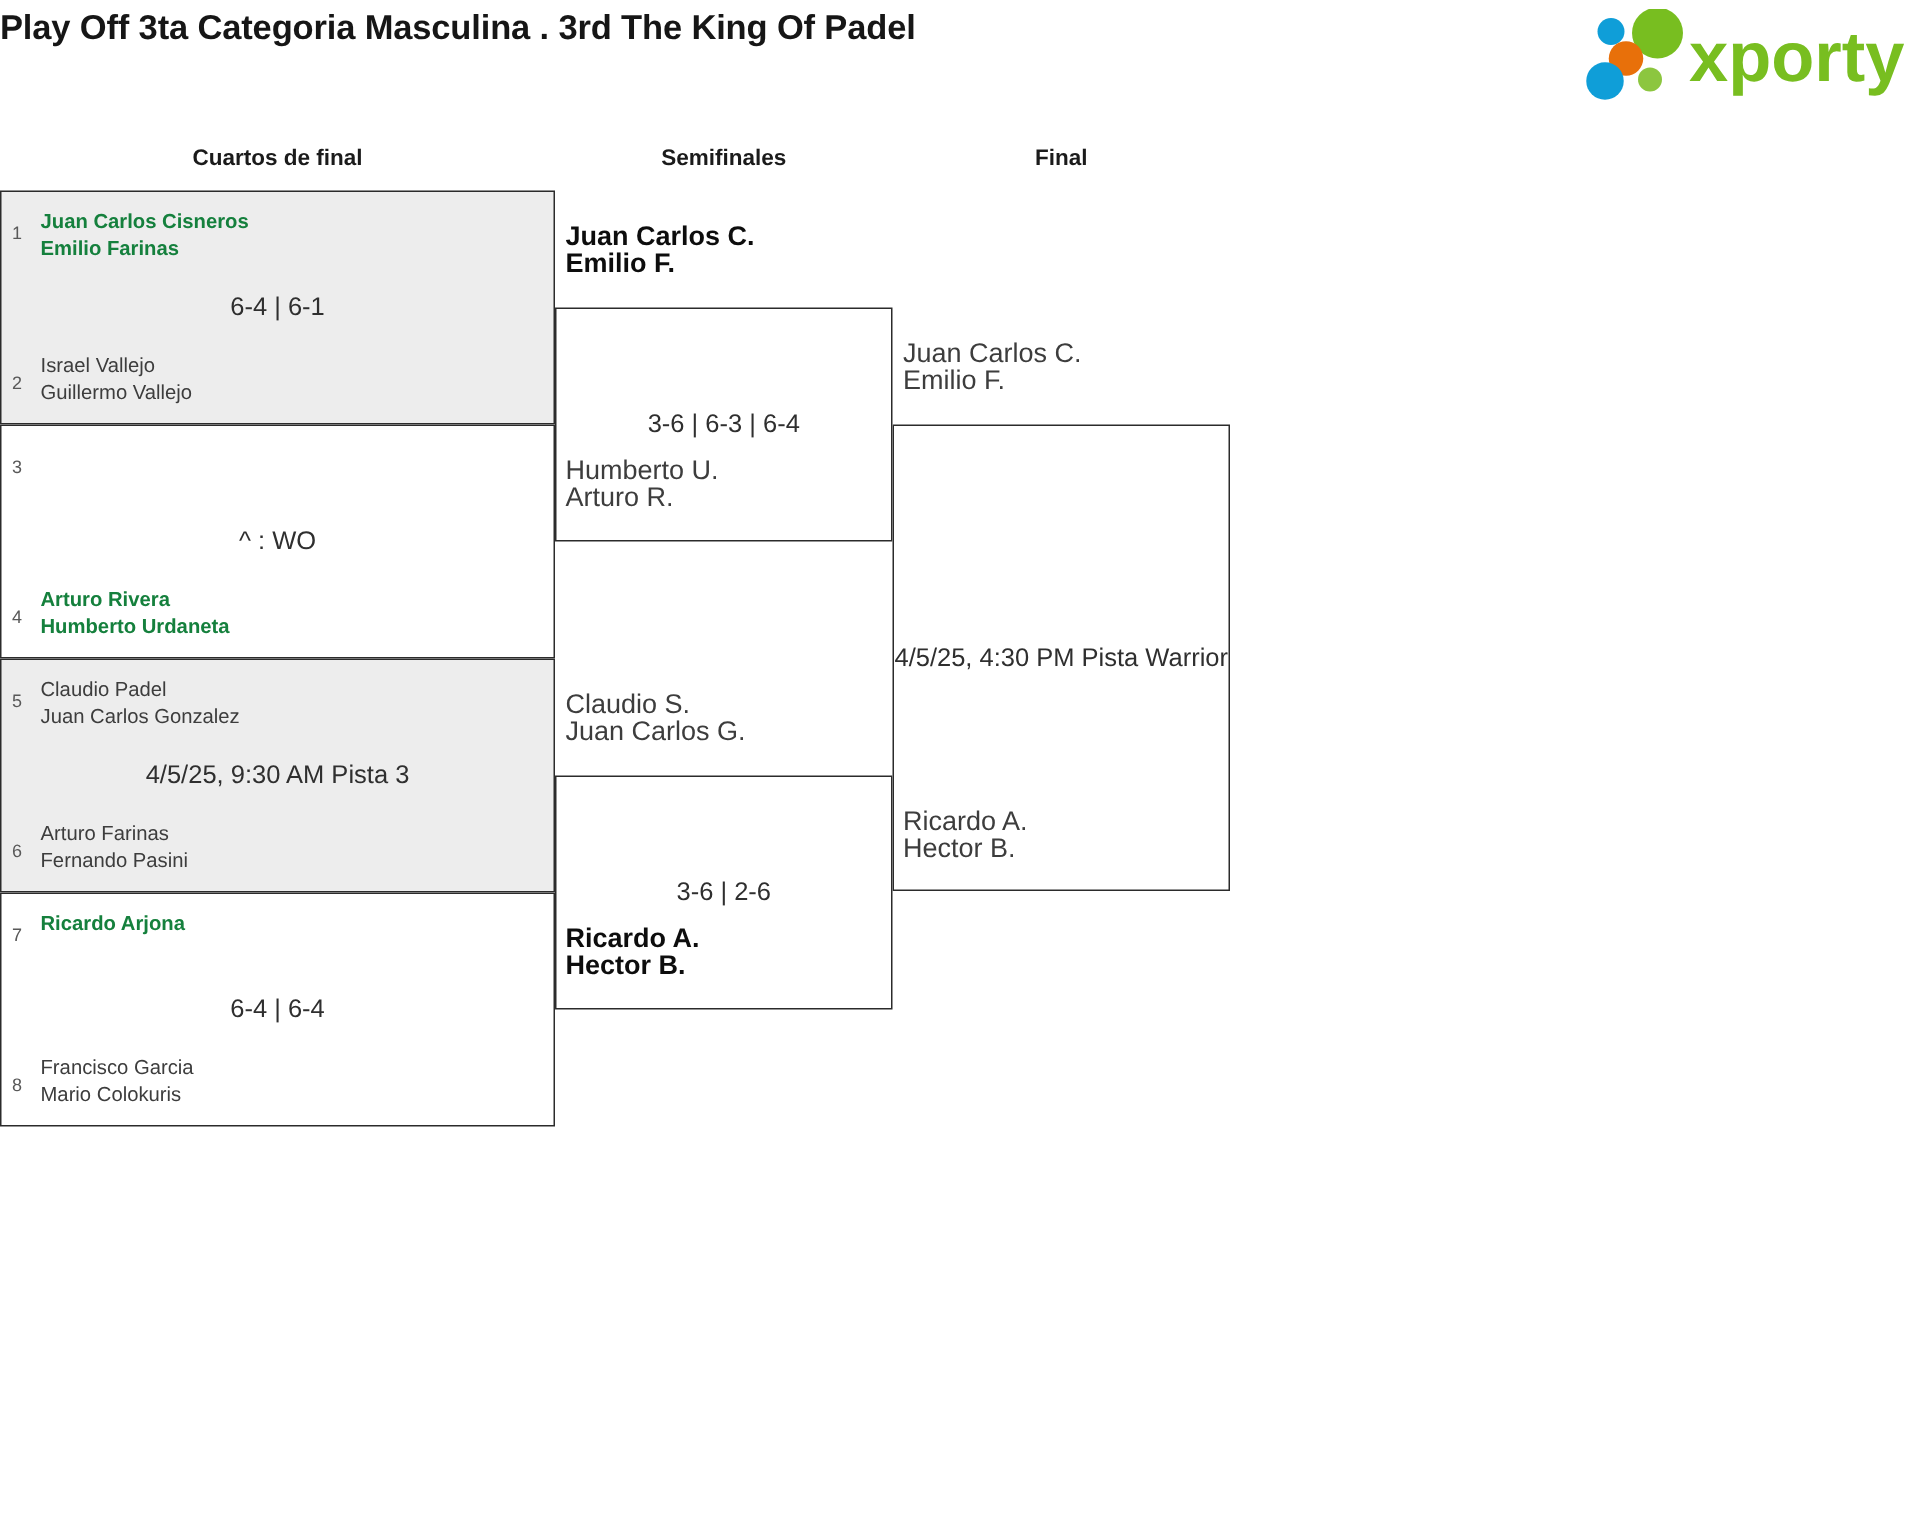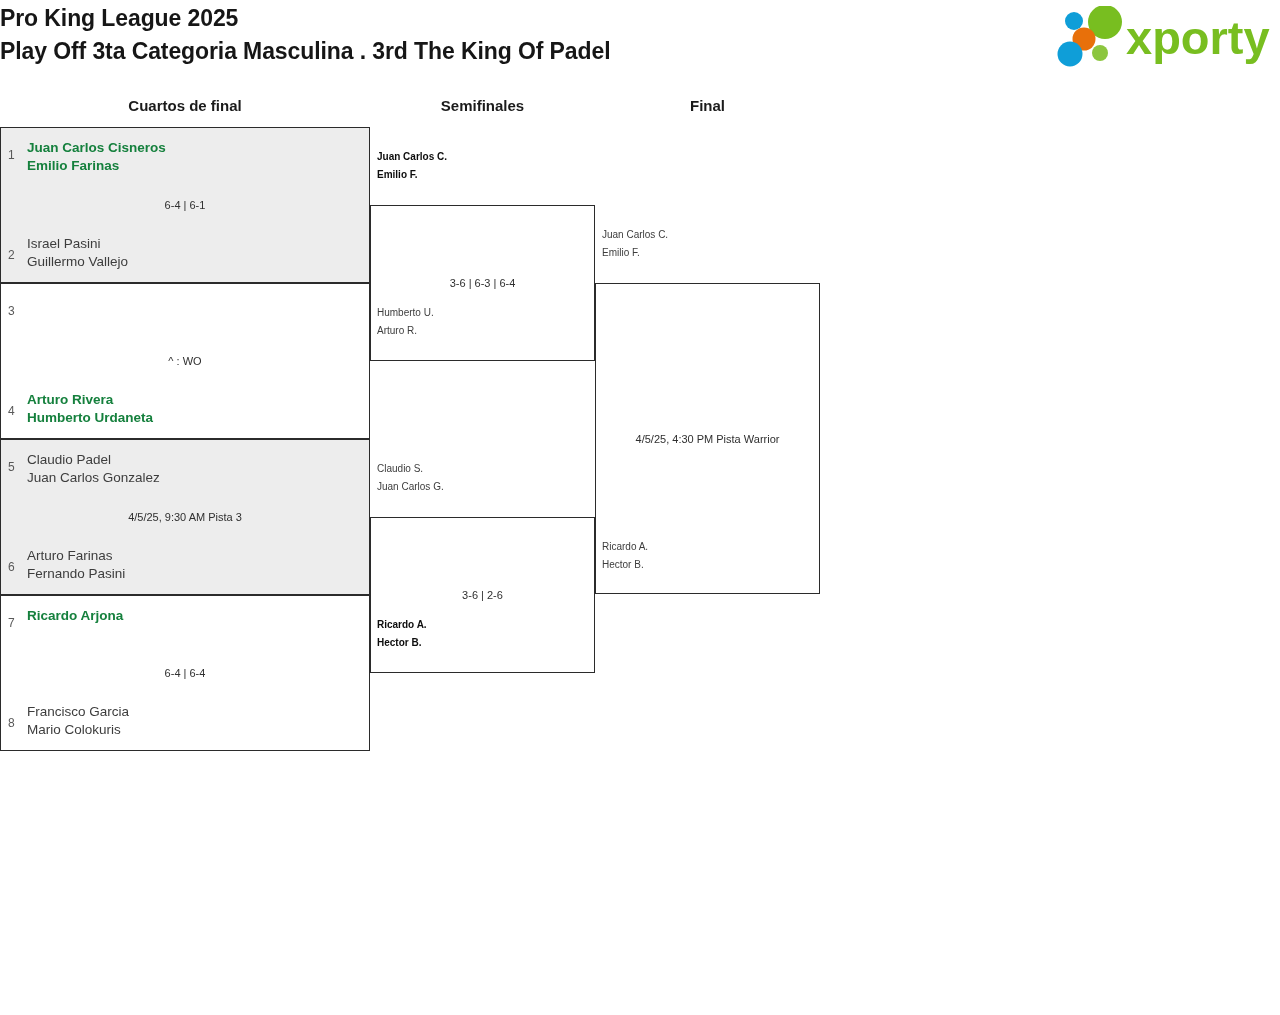--- a/index.html
+++ b/index.html
@@ -46,42 +46,41 @@
   .team.bot { bottom: 11px; }
   .seed {
     position: absolute; left: 7px; font-size: 12px; color: #595959;
     line-height: 14px;
   }
   .seed.top { top: 20px; }
   .seed.bot { bottom: 20px; }
   .result {
     position: absolute; left: 0; right: 0; top: 50%;
     transform: translateY(-50%);
-    text-align: center; font-size: 11px; color: #2f2f2f;
+    text-align: center; font-size: 17px; color: #2f2f2f;
     line-height: 18px;
   }
 
   
   .slot {
-    position: absolute; font-size: 10px; line-height: 18px;
+    position: absolute; font-size: 18px; line-height: 18px;
     color: #3d3d3d; white-space: nowrap;
   }
   .slot.win { color: #0d0d0d; font-weight: bold; }
 
   .sf { left: 370px; width: 225px; height: 156px; }
   .fn { left: 595px; width: 225px; height: 311px; }
 </style>
 </head>
 <body>
 
 <div id="root">
 
   <div class="header">
     <div class="title-block">
-      <div class="title-line">Pro King League 2025</div>
       <div class="title-line">Play Off 3ta Categoria Masculina . 3rd The King Of Padel</div>
     </div>
 
     <div class="logo">
       <svg width="218" height="62" viewBox="0 0 218 62">
         <circle cx="18" cy="15" r="9" fill="#0f9ed8"></circle>
         <circle cx="49" cy="16" r="17" fill="#78be20"></circle>
         <circle cx="28" cy="33" r="11.5" fill="#e8700a"></circle>
         <circle cx="14" cy="48" r="12.5" fill="#0f9ed8"></circle>
         <circle cx="44" cy="47" r="8" fill="#8cc63f"></circle>
@@ -96,21 +95,21 @@
 
   <div class="box qf shaded" style="top:127px">
     <div class="seed top">1</div>
     <div class="team top win">
       <div>Juan Carlos Cisneros</div>
       <div>Emilio Farinas</div>
     </div>
     <div class="result">6-4 | 6-1</div>
     <div class="seed bot">2</div>
     <div class="team bot">
-      <div>Israel Pasini</div>
+      <div>Israel Vallejo</div>
       <div>Guillermo Vallejo</div>
     </div>
   </div>
 
   <div class="box qf plain" style="top:283px">
     <div class="seed top">3</div>
     <div class="team top">
       <div></div>
       <div></div>
     </div>

